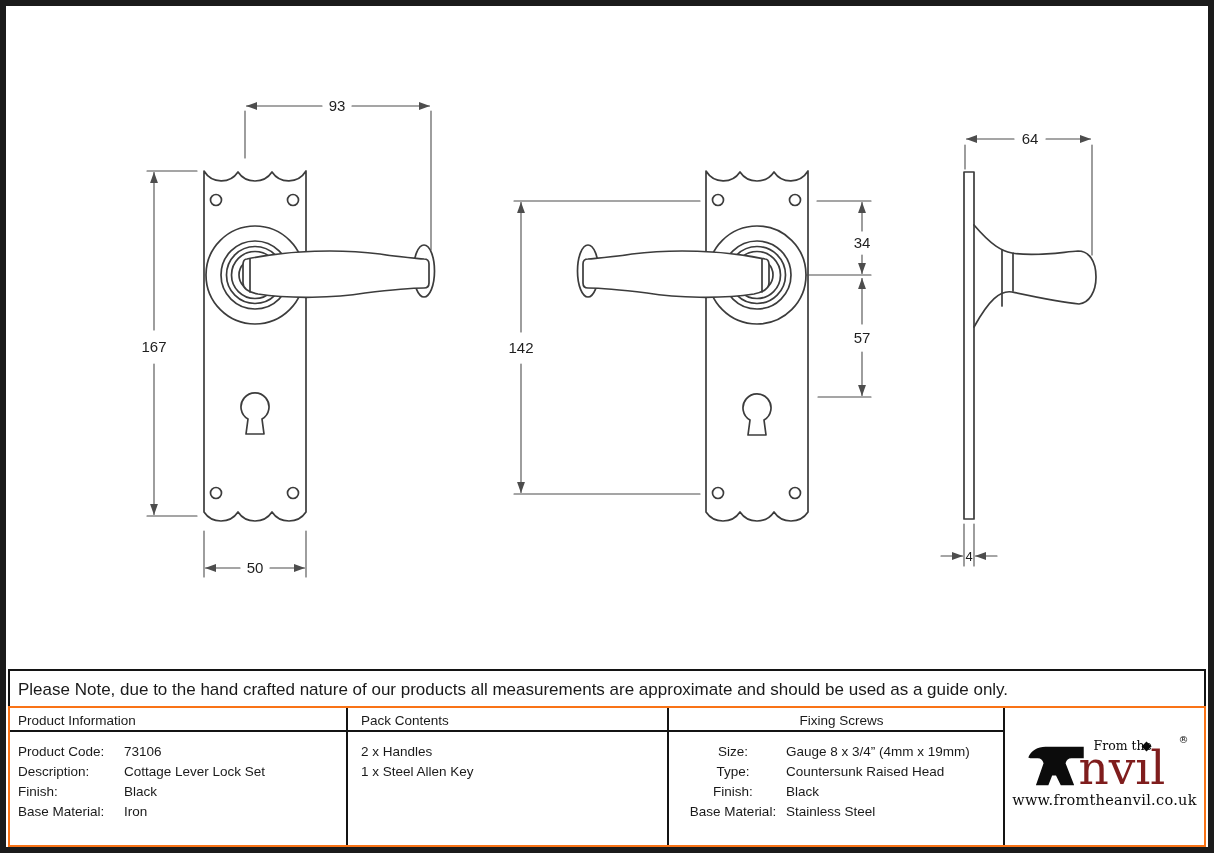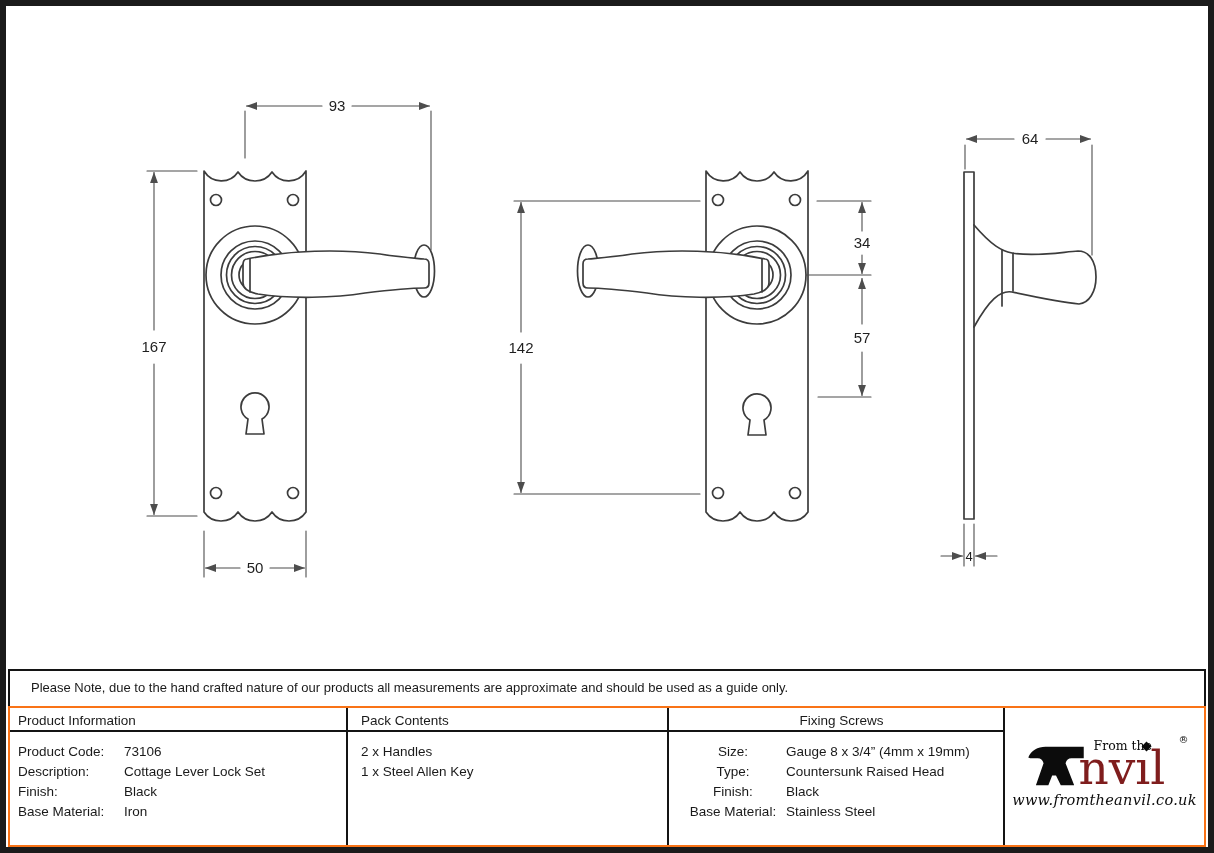--- a/index.html
+++ b/index.html
@@ -3,21 +3,21 @@
 <meta charset="utf-8">
 <style>
   html,body{margin:0;padding:0;background:#e8e8e8;}
   .page{position:relative;width:1214px;height:853px;background:#ffffff;overflow:hidden;
         font-family:"Liberation Sans",sans-serif;color:#1a1a1a;}
   .frame{position:absolute;inset:0;border:6px solid #1b1b1b;pointer-events:none;z-index:30;}
   svg text{font-family:"Liberation Sans",sans-serif;}
 
   .note-row{position:absolute;left:8px;top:669px;width:1198px;height:37px;box-sizing:border-box;
             border:2px solid #141414;border-bottom:none;background:#fff;z-index:10;}
-  .note-row .note-text{position:absolute;left:21px;top:9px;font-size:13px;white-space:nowrap;}
+  .note-row .note-text{position:absolute;left:8px;top:9px;font-size:17px;white-space:nowrap;}
 
   .spec-table{position:absolute;left:8px;top:706px;width:1198px;height:141px;box-sizing:border-box;
               border:2px solid #f97316;background:#fff;z-index:10;}
   .col{position:absolute;top:0;bottom:0;box-sizing:border-box;border-right:2px solid #141414;}
   .col1{left:0;width:338px;}
   .col2{left:338px;width:321px;}
   .col3{left:659px;width:336px;text-align:center;}
   .col4{left:995px;right:0;border-right:none;}
   .col-header{box-sizing:border-box;height:24px;border-bottom:2px solid #141414;
               font-size:13.5px;padding:5px 0 0 0;}
@@ -36,21 +36,21 @@
   .logo-row{position:relative;width:156px;height:52px;}
   .anvil-glyph{position:absolute;left:0;top:6px;width:58px;height:44px;}
   .brand-rest{position:absolute;left:52px;top:-8px;font-family:"DejaVu Serif","Liberation Serif",serif;
               font-size:47px;letter-spacing:0px;color:#7f1d1d;margin-top:10px;}
   .from-the{position:absolute;left:67px;top:0px;font-family:"DejaVu Serif","Liberation Serif",serif;
             font-size:12.5px;color:#0c0c0c;}
   .i-diamond{position:absolute;left:116px;top:5px;width:7px;height:7px;background:#0c0c0c;
              transform:rotate(45deg);}
   .registered{position:absolute;right:-6px;top:-4px;font-family:"DejaVu Serif","Liberation Serif",serif;
               font-size:10px;color:#0c0c0c;}
-  .logo-url{margin-top:2px;font-family:"DejaVu Serif","Liberation Serif",serif;font-style:italic;
+  .logo-url{margin-top:2px;font-family:"DejaVu Serif","Liberation Serif",serif;
             font-size:14.5px;letter-spacing:0.3px;color:#0c0c0c;text-align:center;}
 </style>
 </head>
 <body>
 
 <div class="page">
   <div class="frame"></div>
 
   <svg style="position:absolute;left:0;top:0;z-index:1;" width="1214" height="669" viewBox="0 0 1214 669" fill="none" stroke-linecap="round" stroke-linejoin="round">
     <defs>

